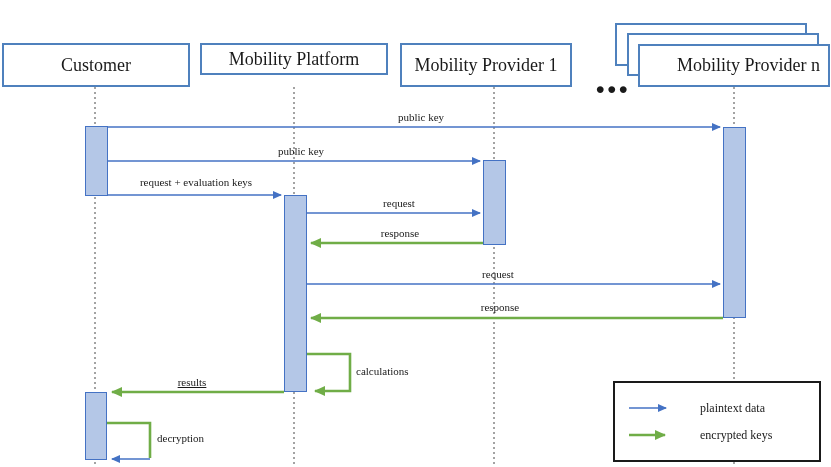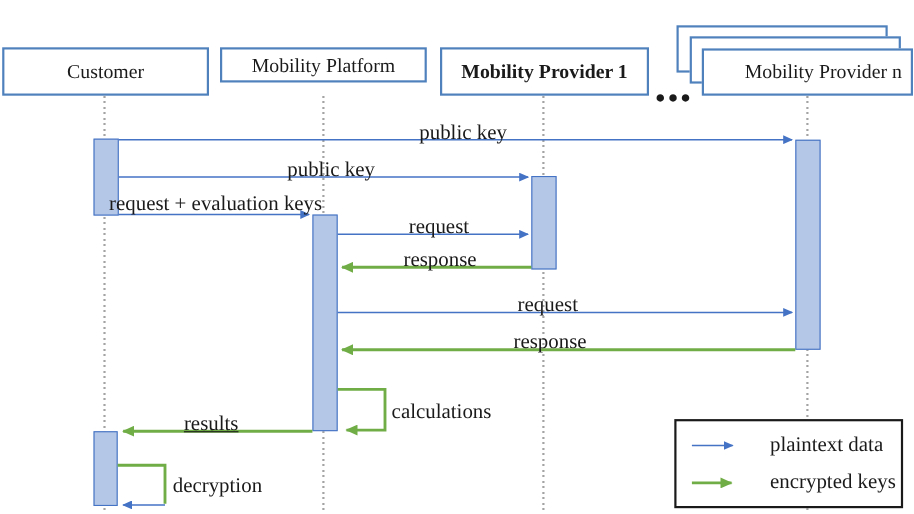--- a/index.html
+++ b/index.html
@@ -55,21 +55,21 @@
   }
   
   svg.wires { position: absolute; left: 0; top: 0; z-index: 3; }
   .blue-line { stroke: var(--plaintext); stroke-width: 1.4; fill: none; }
   .green-line { stroke: var(--encrypted); stroke-width: 2.6; fill: none; }
   .mblue { fill: var(--plaintext); }
   .mgreen { fill: var(--encrypted); }
   
   .lbl {
     position: absolute;
-    font-size: 19px;
+    font-size: 11px;
     line-height: 1.1;
     white-space: nowrap;
     z-index: 4;
   }
   .lbl.centered { transform: translateX(-50%); }
   
   .ellipsis {
     position: absolute;
     left: 595px;
     top: 58px;
@@ -91,42 +91,42 @@
     border: 2px solid #1a1a1a;
     z-index: 6;
     display: flex;
     flex-direction: column;
     justify-content: center;
     gap: 12px;
     padding-left: 13px;
   }
   .legend-row { display: flex; align-items: center; }
   .legend-row svg { margin-right: 24px; flex: 0 0 auto; }
-  .legend-row span { font-size: 19px; }
+  .legend-row span { font-size: 12px; }
 </style>
 </head>
 <body>
 
 <div class="stage">
 
   <div class="lifeline" style="left:94px"></div>
   <div class="lifeline" style="left:293px"></div>
   <div class="lifeline" style="left:493px"></div>
   <div class="lifeline" style="left:733px"></div>
 
   <div class="actor-box ghost" style="left:615px; top:23px; width:192px; height:43px;"></div>
   <div class="actor-box ghost" style="left:627px; top:33px; width:192px; height:43px;"></div>
 
   <div class="actor-box" style="left:2px; top:43px; width:188px; height:44px;">
     <span>Customer</span>
   </div>
   <div class="actor-box" style="left:200px; top:43px; width:188px; height:32px;">
     <span>Mobility Platform</span>
   </div>
-  <div class="actor-box" style="left:400px; top:43px; width:190px; height:44px;font-weight:bold;">
+  <div class="actor-box" style="left:400px; top:43px; width:172px; height:44px;">
     <span>Mobility Provider 1</span>
   </div>
   <div class="actor-box" style="left:638px; top:44px; width:192px; height:43px;padding-left:29px;">
     <span>Mobility Provider n</span>
   </div>
 
   <div class="ellipsis">...</div>
 
   <div class="activation" style="left:85px;  top:126px; height:70px;"></div>
   <div class="activation" style="left:284px; top:195px; height:197px;"></div>

